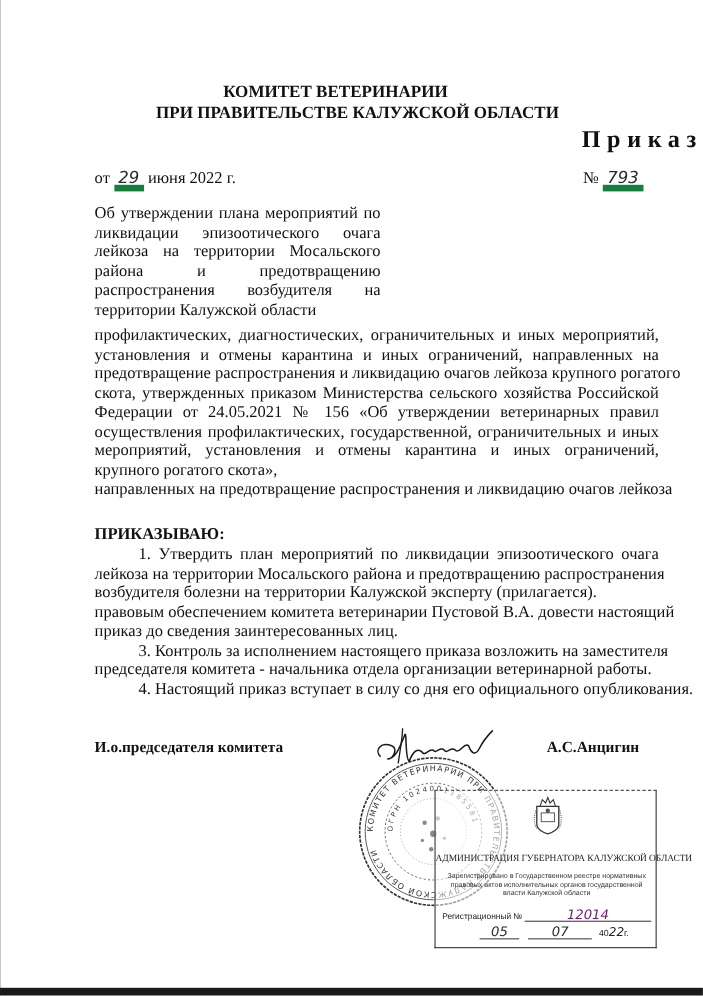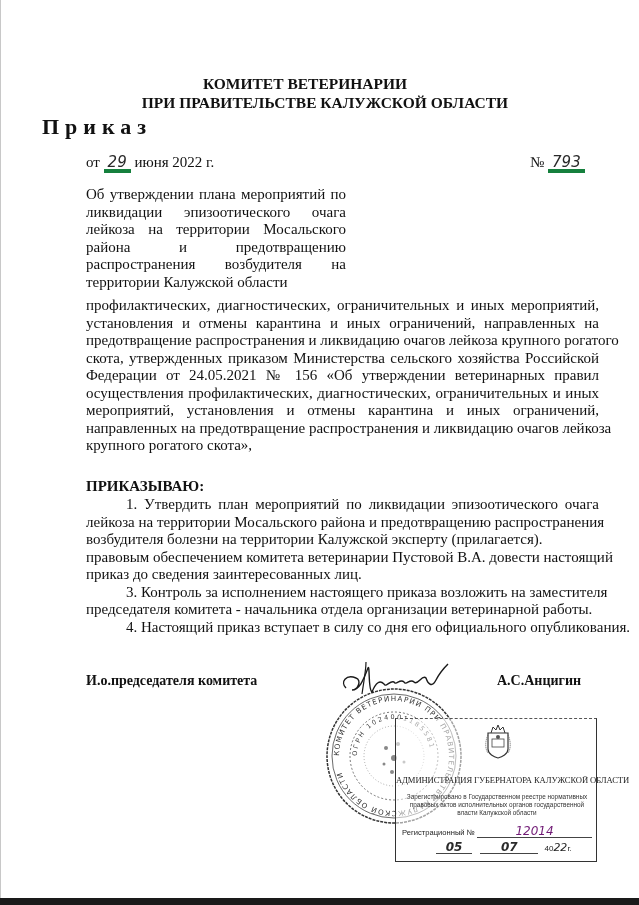--- a/index.html
+++ b/index.html
@@ -34,38 +34,38 @@
       text-align: center;
       font-weight: bold;
       font-size: 15.5px;
       line-height: 19px;
     }
     .header .l2 { margin-left: 40px; }
     .title {
       position: absolute;
       left: 0; top: 114px;
       width: 639px;
-      text-align: left;
+      text-align: right;
       font-weight: bold;
       font-size: 22px;
       letter-spacing: 6px;
       padding-left: 42px;
       box-sizing: border-box;
     }
     .date-row {
       position: absolute;
       left: 86px; top: 154px;
       font-size: 15px;
     }
     .hand {
       font-family: "DejaVu Sans", sans-serif;
       font-style: italic;
       color: #2a2a2a;
       display: inline-block;
-      border-bottom: 4px solid #15803d;
+      border-bottom: 6px solid #15803d;
       padding: 0 4px;
       line-height: 14px;
     }
     .num-row {
       position: absolute;
       left: 530px; top: 154px;
       font-size: 15px;
     }
     .subject {
       position: absolute;
@@ -176,21 +176,20 @@
     }
     .reg-date .d {
       display: inline-block;
       border-bottom: 1px solid #444;
       font-family: "DejaVu Sans", sans-serif;
       font-style: italic;
       font-size: 12px;
       line-height: 12px;
       text-align: center;
       color: #2a2a2a;
-      font-weight: bold;
     }
     .reg-date .d1 { width: 36px; }
     .reg-date .d2 { width: 58px; margin-left: 6px; }
     .reg-date .yr { margin-left: 4px; }
     .reg-date .yr .hw {
       font-family: "DejaVu Sans", sans-serif;
       font-style: italic;
       font-size: 11px;
     }
   </style>
@@ -225,24 +224,24 @@
   <span class="line">распространения возбудителя на</span>
   <span class="line last">территории Калужской области</span>
 </div>
 
 <div class="para p1">
   <span class="line">профилактических, диагностических, ограничительных и иных мероприятий,</span>
   <span class="line">установления и отмены карантина и иных ограничений, направленных на</span>
   <span class="line">предотвращение распространения и ликвидацию очагов лейкоза крупного рогатого</span>
   <span class="line">скота, утвержденных приказом Министерства сельского хозяйства Российской</span>
   <span class="line">Федерации от 24.05.2021 № 156 «Об утверждении ветеринарных правил</span>
-  <span class="line">осуществления профилактических, диагностических, ограничительных и иных</span>
+  <span class="line">осуществления профилактических, государственной, ограничительных и иных</span>
   <span class="line">мероприятий, установления и отмены карантина и иных ограничений,</span>
+  <span class="line last">крупного рогатого скота»,</span>
   <span class="line">направленных на предотвращение распространения и ликвидацию очагов лейкоза</span>
-  <span class="line last">крупного рогатого скота»,</span>
 </div>
 
 <div class="orders-head">ПРИКАЗЫВАЮ:</div>
 
 <div class="para orders">
   <span class="line indent">1. Утвердить план мероприятий по ликвидации эпизоотического очага</span>
   <span class="line">лейкоза на территории Мосальского района и предотвращению распространения</span>
   <span class="line last">возбудителя болезни на территории Калужской эксперту (прилагается).</span>
   <span class="line">правовым обеспечением комитета ветеринарии Пустовой В.А. довести настоящий</span>
   <span class="line last">приказ до сведения заинтересованных лиц.</span>

